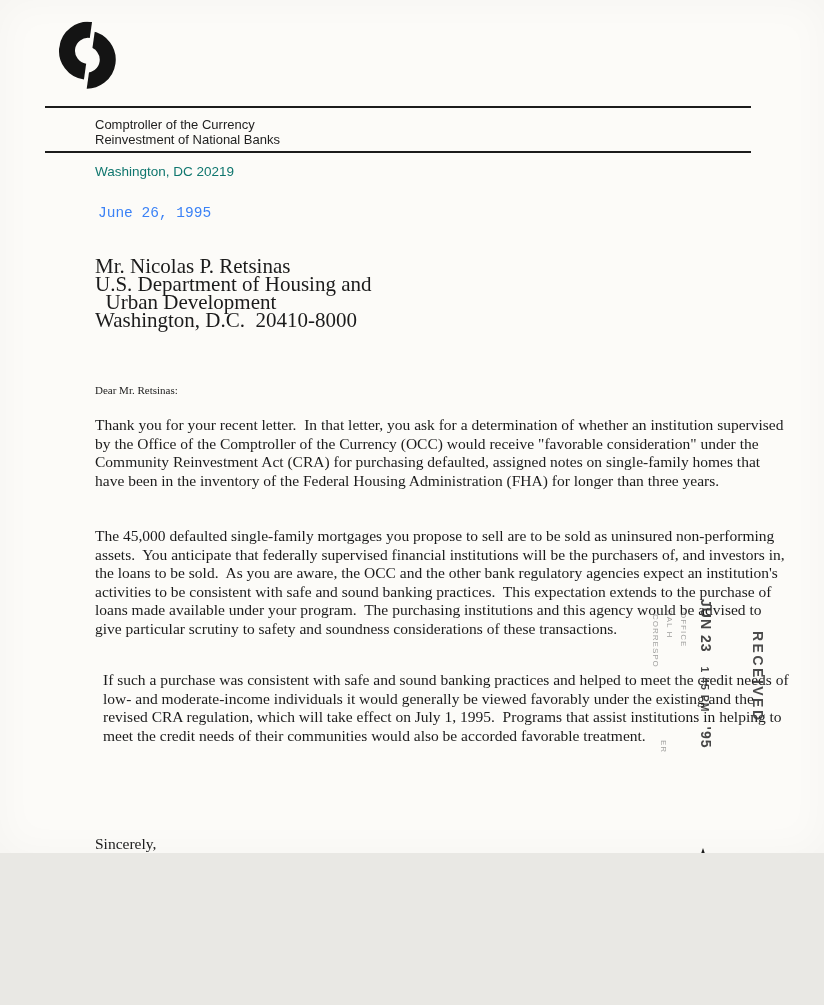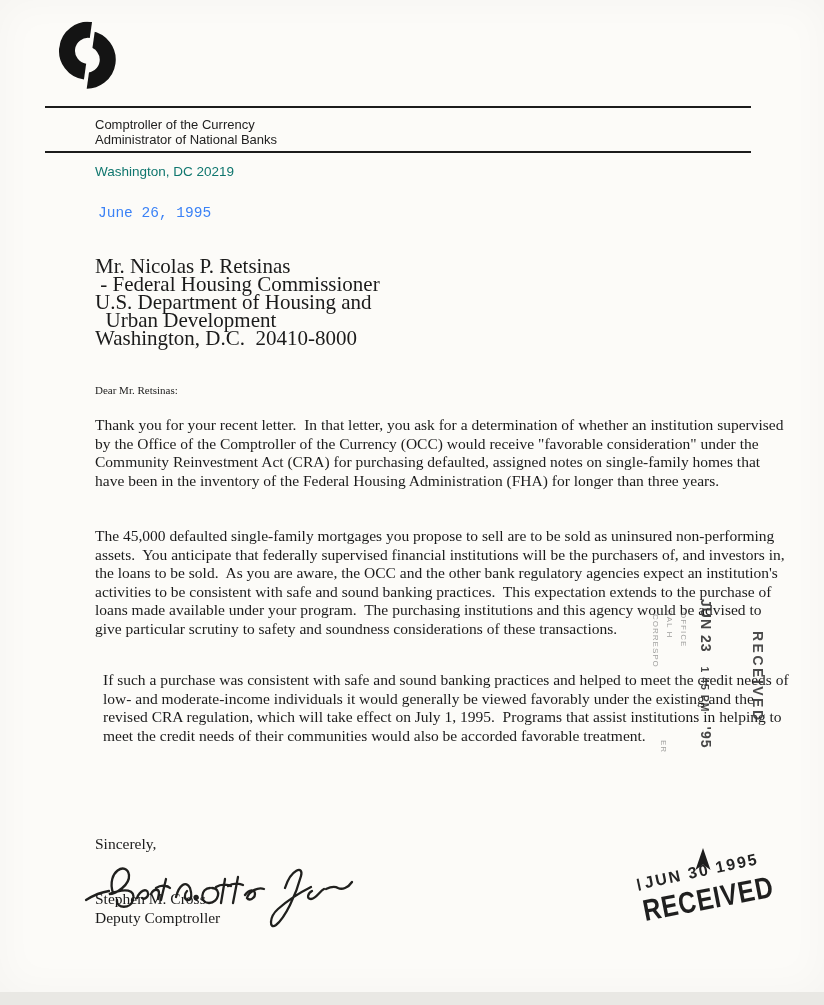--- a/index.html
+++ b/index.html
@@ -1,17 +1,17 @@
 <!DOCTYPE html>
 <html><head>
 <meta charset="utf-8">
 <style>
   html,body { margin:0; padding:0; background:#e9e8e4; }
   .page {
-    position:relative; width:824px; height:992px;
+    position:relative; width:824px; height:853px;
     background:#fcfbf8; overflow:hidden;
     font-family:"Liberation Serif", serif; color:#1b1b1b;
     box-shadow:inset 0 0 40px rgba(0,0,0,0.03);
   }
   
   .logo { position:absolute; left:58px; top:22px; width:62px; height:72px; transform:rotate(8deg); }
   .logo .half { position:absolute; top:0; width:29px; height:72px; overflow:hidden; }
   .logo .half.left  { left:0; }
   .logo .half.right { left:33px; }
   .logo .ring { position:absolute; width:58px; height:58px; border:16px solid #141414; border-radius:50%; box-sizing:border-box; }
@@ -67,30 +67,29 @@
     <div class="half left">
         <div class="ring"></div>
       </div>
     <div class="half right">
         <div class="ring"></div>
       </div>
   </div>
   <div class="rule r1"></div>
   <div class="lh-text">
     <div>Comptroller of the Currency</div>
-    <div>Administrator of National Banks</div>
+    <div>Reinvestment of National Banks</div>
   </div>
   <div class="rule r2"></div>
   <div class="city">Washington, DC  20219</div>
 
   <div class="date">June 26, 1995</div>
 
   <div class="addr">
     <div>Mr. Nicolas P. Retsinas</div>
-    <div> - Federal Housing Commissioner</div>
     <div>U.S. Department of Housing and</div>
     <div>  Urban Development</div>
     <div>Washington, D.C.  20410-8000</div>
   </div>
 
   <div class="salutation">Dear Mr. Retsinas:</div>
 
   <div class="para p1">Thank you for your recent letter.  In that letter, you ask for a determination of whether an institution supervised by the Office of the Comptroller of the Currency (OCC) would receive "favorable consideration" under the Community Reinvestment Act (CRA) for purchasing defaulted, assigned notes on single-family homes that have been in the inventory of the Federal Housing Administration (FHA) for longer than three years.</div>
   <div class="para p2">The 45,000 defaulted single-family mortgages you propose to sell are to be sold as uninsured non-performing assets.  You anticipate that federally supervised financial institutions will be the purchasers of, and investors in, the loans to be sold.  As you are aware, the OCC and the other bank regulatory agencies expect an institution's activities to be consistent with safe and sound banking practices.  This expectation extends to the purchase of loans made available under your program.  The purchasing institutions and this agency would be advised to give particular scrutiny to safety and soundness considerations of these transactions.</div>
   <div class="para p3">If such a purchase was consistent with safe and sound banking practices and helped to meet the credit needs of low- and moderate-income individuals it would generally be viewed favorably under the existing and the revised CRA regulation, which will take effect on July 1, 1995.  Programs that assist institutions in helping to meet the credit needs of their communities would also be accorded favorable treatment.</div>

